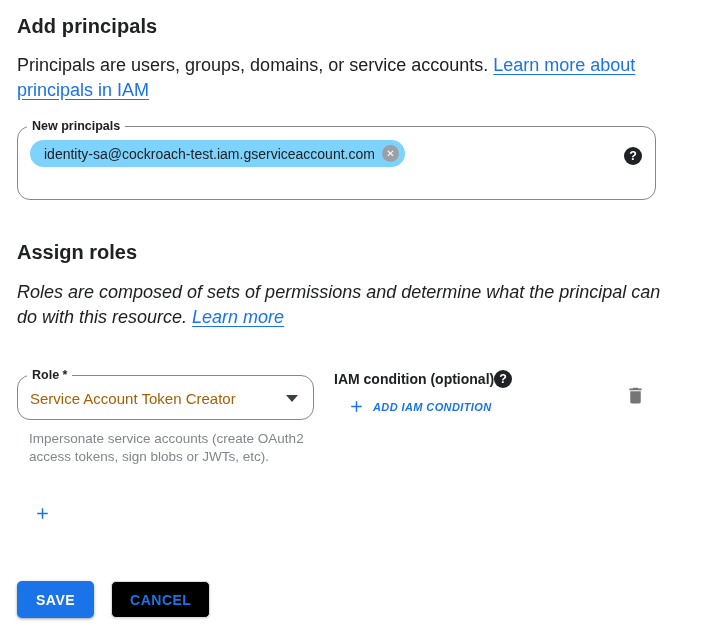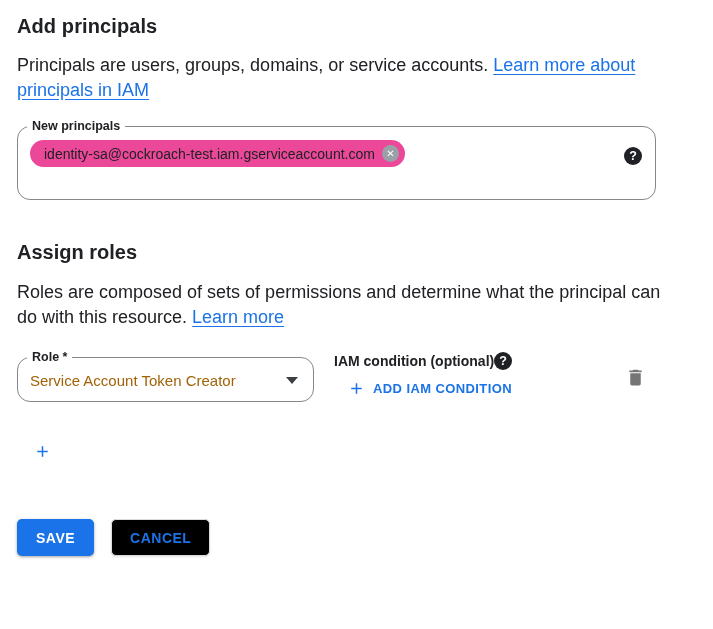--- a/index.html
+++ b/index.html
@@ -36,41 +36,41 @@
     position: absolute; top: -8px; left: 9px;
     background: #fff; padding: 0 5px;
     font-size: 12.5px; font-weight: 700; color: #202124;
     line-height: 15px; white-space: nowrap;
   }
 
   .principals-field { width: 639px; height: 74px; margin: 8px 0 41px 0; }
   .principals-inner { padding: 13px 44px 0 12px; display: flex; flex-wrap: wrap; }
   .chip {
     display: inline-flex; align-items: center;
-    background: #ec4899; border-radius: 14px;
+    background: #7dd3fc; border-radius: 14px;
     height: 27px; padding: 0 6px 0 14px;
     font-size: 14px; color: #202124; white-space: nowrap; text-align: center;
   }
   .chip-remove {
     margin-left: 7px; width: 17px; height: 17px; border-radius: 50%;
     background: #9aa0a6; color: #ffffff; font-size: 10px; font-weight: 700;
     display: inline-flex; align-items: center; justify-content: center;
     cursor: pointer; line-height: 1;
   }
   .help-badge {
     width: 18px; height: 18px; border-radius: 50%;
     background: #202124; color: #ffffff;
     font-size: 12.5px; font-weight: 700;
     display: inline-flex; align-items: center; justify-content: center;
     cursor: pointer; line-height: 1; flex: none;
   }
   .field-help { position: absolute; top: 20px; right: 13px; }
 
   h2.section-title { font-size: 20px; font-weight: 700; margin: 0 0 16px 0; }
-  p.desc2 { margin-bottom: 27px; }
+  p.desc2 { margin-bottom: 45px; font-style: italic; }
 
   .role-row { display: flex; width: 639px; align-items: flex-start; }
   .role-col { width: 297px; flex: none; }
   .role-field { height: 45px; width: 297px; cursor: pointer; }
   .role-inner {
     height: 100%; display: flex; align-items: center;
     justify-content: space-between; padding: 2px 15px 0 12px;
   }
   .role-value { font-size: 15px; color: #a16207; }
   .caret-down {
@@ -86,22 +86,22 @@
   .cond-col { margin-left: 20px; flex: 1; padding-top: 0; }
   .cond-label-row {
     display: flex; align-items: center; gap: 0;
     font-size: 14px; font-weight: 700; color: #202124;
     margin-top: -5px;
   }
   .text-btn {
     display: inline-flex; align-items: center; gap: 9px;
     background: none; border: none; cursor: pointer;
     color: #1a73e8; font-family: inherit;
-    font-size: 13px; font-weight: 700; letter-spacing: 0.4px;
-    padding: 8px 10px; border-radius: 4px;
+    font-size: 11px; font-weight: 700; letter-spacing: 0.4px;
+    padding: 8px 10px; border-radius: 4px; font-style: italic;
   }
   .cond-col .text-btn { margin: 3px 0 0 5px; }
   .plus-icon { width: 15px; height: 15px; flex: none; display: inline-flex; }
   .plus-icon svg { width: 15px; height: 15px; fill: #1a73e8; }
 
   .trash-col { margin-left: auto; margin-right: 8px; margin-top: 8px; }
   .icon-btn { background: none; border: none; cursor: pointer; padding: 2px; }
   .icon-btn svg { width: 21px; height: 21px; fill: #757575; }
 
   .add-role-wrap { margin: 32px 0 0 8px; }
@@ -150,20 +150,21 @@
   <div class="role-row">
 
     <div class="role-col">
       <div class="outlined role-field">
         <span class="notch-label">Role *</span>
         <div class="role-inner">
           <span class="role-value">Service Account Token Creator</span>
           <span class="caret-down"></span>
         </div>
       </div>
+      <p class="role-helper">Impersonate service accounts (create OAuth2 access tokens, sign blobs or JWTs, etc).</p>
     </div>
 
     <div class="cond-col">
       <div class="cond-label-row">
         <span>IAM condition (optional)</span>
         <span class="help-badge">?</span>
       </div>
       <button class="text-btn">
         <span class="plus-icon">
           <svg viewBox="0 0 20 20">

